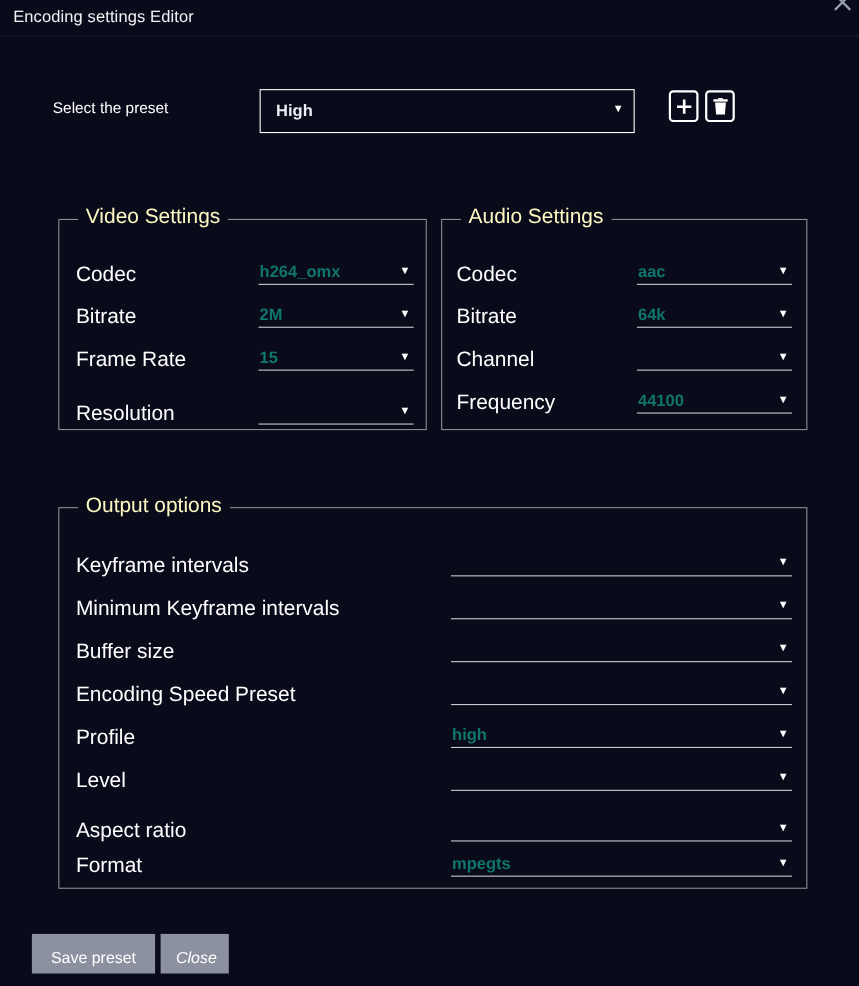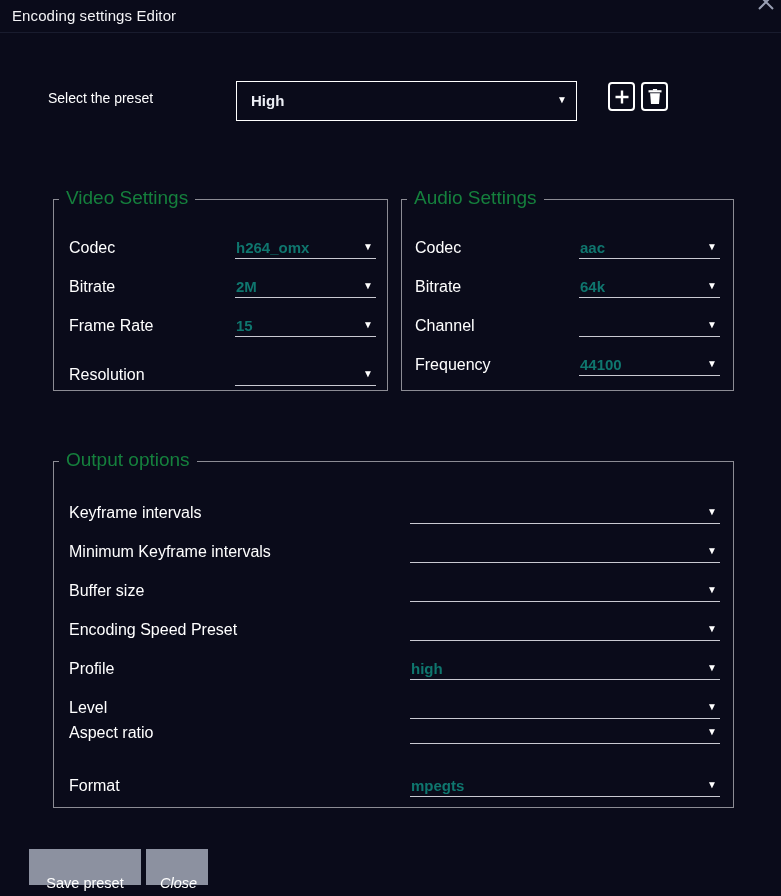--- a/index.html
+++ b/index.html
@@ -90,37 +90,37 @@
   .icon-btn svg { position: absolute; left: 50%; top: 50%; transform: translate(-50%,-50%); }
 
   
   .fs {
     position: absolute;
     border: 1px solid #8c8c94;
     background: transparent;
   }
   .fs-legend {
     position: absolute;
-    top: -13px; left: 5px;
+    top: -13px; left: 17px;
     padding: 0 7px;
     background: #0a0b1a;
     font-size: 19px;
-    color: #15803d;
+    color: #fef9c3;
     white-space: nowrap;
   }
 
   #fs-video { left: 53px; top: 199px; width: 335px; height: 192px; }
   #fs-audio { left: 401px; top: 199px; width: 333px; height: 192px; }
   #fs-output { left: 53px; top: 461px; width: 681px; height: 347px; }
 
   
   .field { position: absolute; left: 0; width: 100%; height: 39px; }
   .f-label {
     position: absolute;
-    font-size: 16px;
+    font-size: 19px;
     color: #ffffff;
     white-space: nowrap;
   }
   .sel {
     position: absolute;
     border-bottom: 1px solid #c9c9d2;
     height: 27px;
   }
   .sel .v {
     position: absolute;
@@ -153,21 +153,21 @@
   .btnbar { position: absolute; left: 0; top: 849px; width: 781px; height: 40px; }
   .btn {
     position: absolute;
     top: 0;
     height: 36px;
     background: #8c91a0;
     color: #ffffff;
     border: none;
     font-family: "Liberation Sans", sans-serif;
     font-size: 14.5px;
-    padding: 16px 14px;
+    padding: 4px 14px;
     line-height: 36px;
     text-align: center;
     white-space: nowrap;
   }
   .btn.save { left: 29px; width: 112px; }
   .btn.close { left: 146px; width: 62px; font-style: italic; }
 </style>
 </head>
 <body>
 
@@ -321,21 +321,21 @@
     </div>
 
     <div class="field" style="top:226px">
       <span class="f-label">Level</span>
       <span class="sel">
         <span class="v"></span>
         <span class="a">▼</span>
       </span>
     </div>
 
-    <div class="field" style="top:251px">
+    <div class="field" style="top:272px">
       <span class="f-label">Aspect ratio</span>
       <span class="sel">
         <span class="v"></span>
         <span class="a">▼</span>
       </span>
     </div>
 
     <div class="field" style="top:304px">
       <span class="f-label">Format</span>
       <span class="sel">

